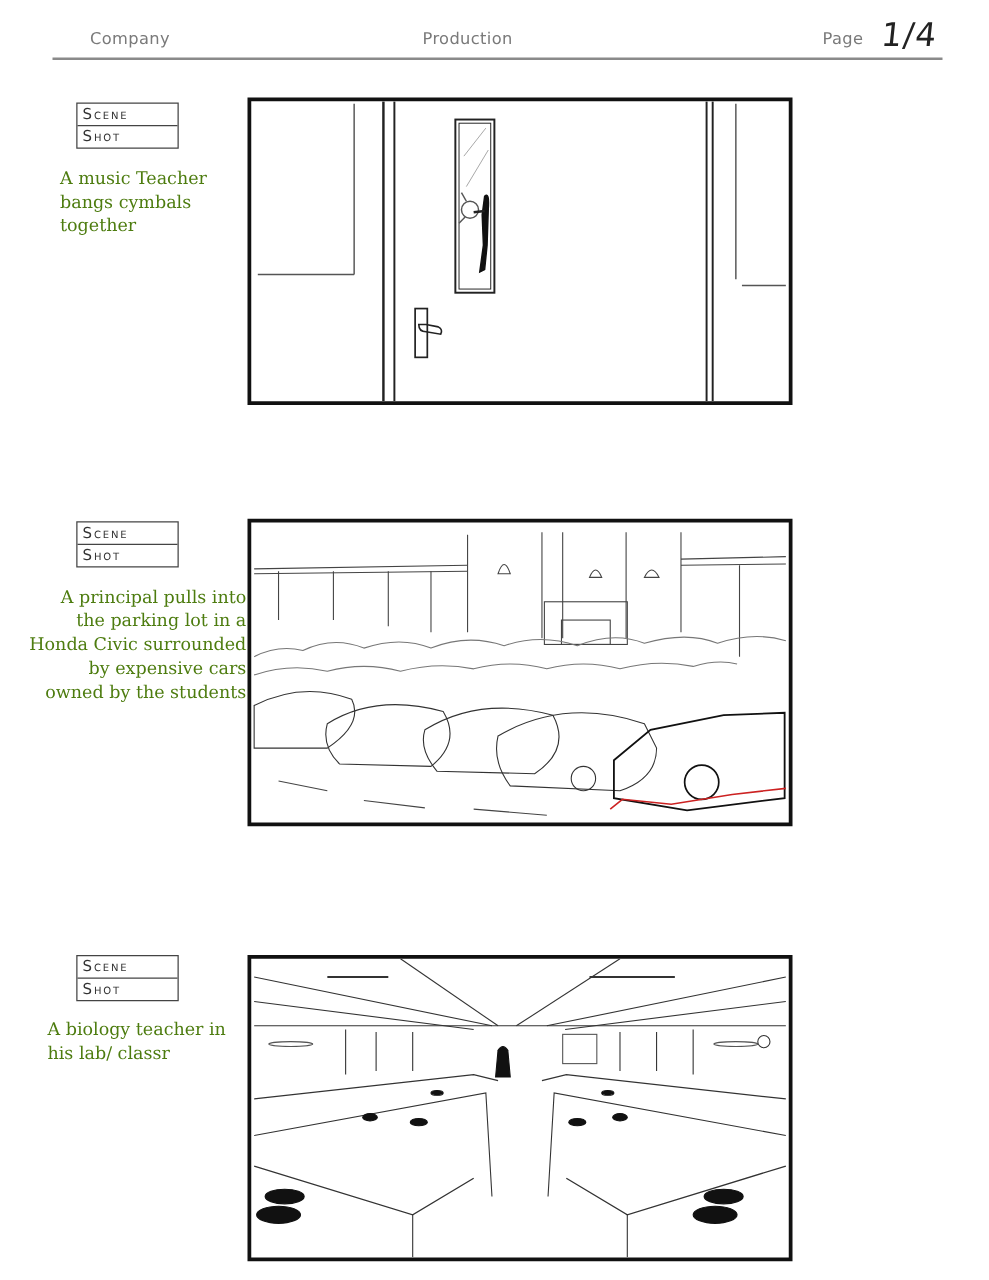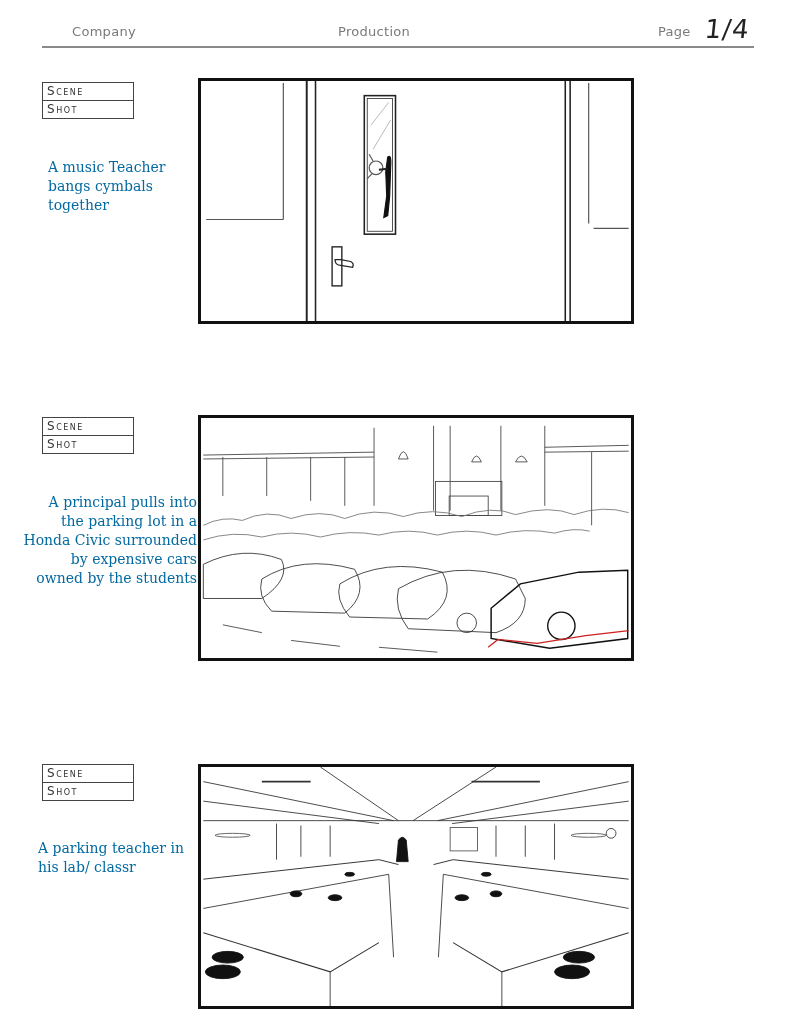--- a/index.html
+++ b/index.html
@@ -4,26 +4,26 @@
 <style>
   html, body { margin:0; padding:0; background:#ffffff; }
   body { width:791px; height:1024px; position:relative; overflow:hidden; font-family:"DejaVu Sans", sans-serif; color:#222; }
   .hdr { position:absolute; top:24px; font-size:13px; color:#7a7a7a; font-weight:normal; letter-spacing:0.3px; }
   .hdr-company { left:72px; }
   .hdr-production { left:338px; }
   .hdr-page { left:658px; }
   .pagenum { position:absolute; left:705px; top:14px; font-family:"DejaVu Sans", sans-serif; font-size:26px; color:#222; font-weight:normal; letter-spacing:1px; transform:skewX(-6deg); }
   .hdr-line { position:absolute; left:42px; top:46px; width:712px; height:2px; background:#8a8a8a; }
 
-  .ssbox { position:absolute; left:42px; width:92px; height:37px; border:1.5px solid #444; box-sizing:border-box; }
+  .ssbox { position:absolute; left:61px; width:82px; height:37px; border:1.5px solid #444; box-sizing:border-box; }
   .ssbox .row { height:50%; box-sizing:border-box; padding-left:4px; font-family:"DejaVu Sans", sans-serif; font-size:12px; line-height:17px; color:#333; letter-spacing:1.5px; font-variant:small-caps; text-transform:lowercase; }
   .ssbox .row:first-letter { text-transform:uppercase; }
   .ssbox .row.top { border-bottom:1.5px solid #444; }
 
-  .desc { position:absolute; font-family:"DejaVu Serif", serif; font-size:14px; line-height:19px; color:#0369a1;margin-top:24px; }
+  .desc { position:absolute; font-family:"DejaVu Serif", serif; font-size:14px; line-height:19px; color:#4d7c0f; }
 
   .panel { position:absolute; left:198px; width:436px; border:3px solid #111; box-sizing:border-box; background:#fff; overflow:hidden; }
   .panel svg { position:absolute; left:0; top:0; width:100%; height:100%; }
 </style>
 </head>
 <body>
 
 <div class="hdr hdr-company">Company</div>
 <div class="hdr hdr-production">Production</div>
 <div class="hdr hdr-page">Page</div>
@@ -98,21 +98,21 @@
     <line x1="20" y1="212" x2="60" y2="220"></line>
       <line x1="90" y1="228" x2="140" y2="234"></line>
     <line x1="180" y1="235" x2="240" y2="240"></line>
   </svg>
 </div>
 
 <div class="ssbox" style="top:764px;">
   <div class="row top">Scene</div>
   <div class="row">Shot</div>
 </div>
-<div class="desc" style="left:38px; top:815px; width:150px;">A parking teacher in his lab/ classr</div>
+<div class="desc" style="left:38px; top:815px; width:150px;">A biology teacher in his lab/ classr</div>
 <div class="panel" style="top:764px; height:245px;">
   <svg viewBox="0 0 436 245" fill="none" stroke="#333" stroke-width="0.9">
     <line x1="0" y1="15" x2="195" y2="55"></line>
       <line x1="0" y1="35" x2="180" y2="58"></line>
     <line x1="120" y1="0" x2="200" y2="55"></line>
       <line x1="436" y1="15" x2="240" y2="55"></line>
     <line x1="436" y1="35" x2="255" y2="58"></line>
       <line x1="300" y1="0" x2="215" y2="55"></line>
     <line x1="60" y1="15" x2="110" y2="15" stroke-width="1.6"></line>
       <line x1="275" y1="15" x2="345" y2="15" stroke-width="1.6"></line>

